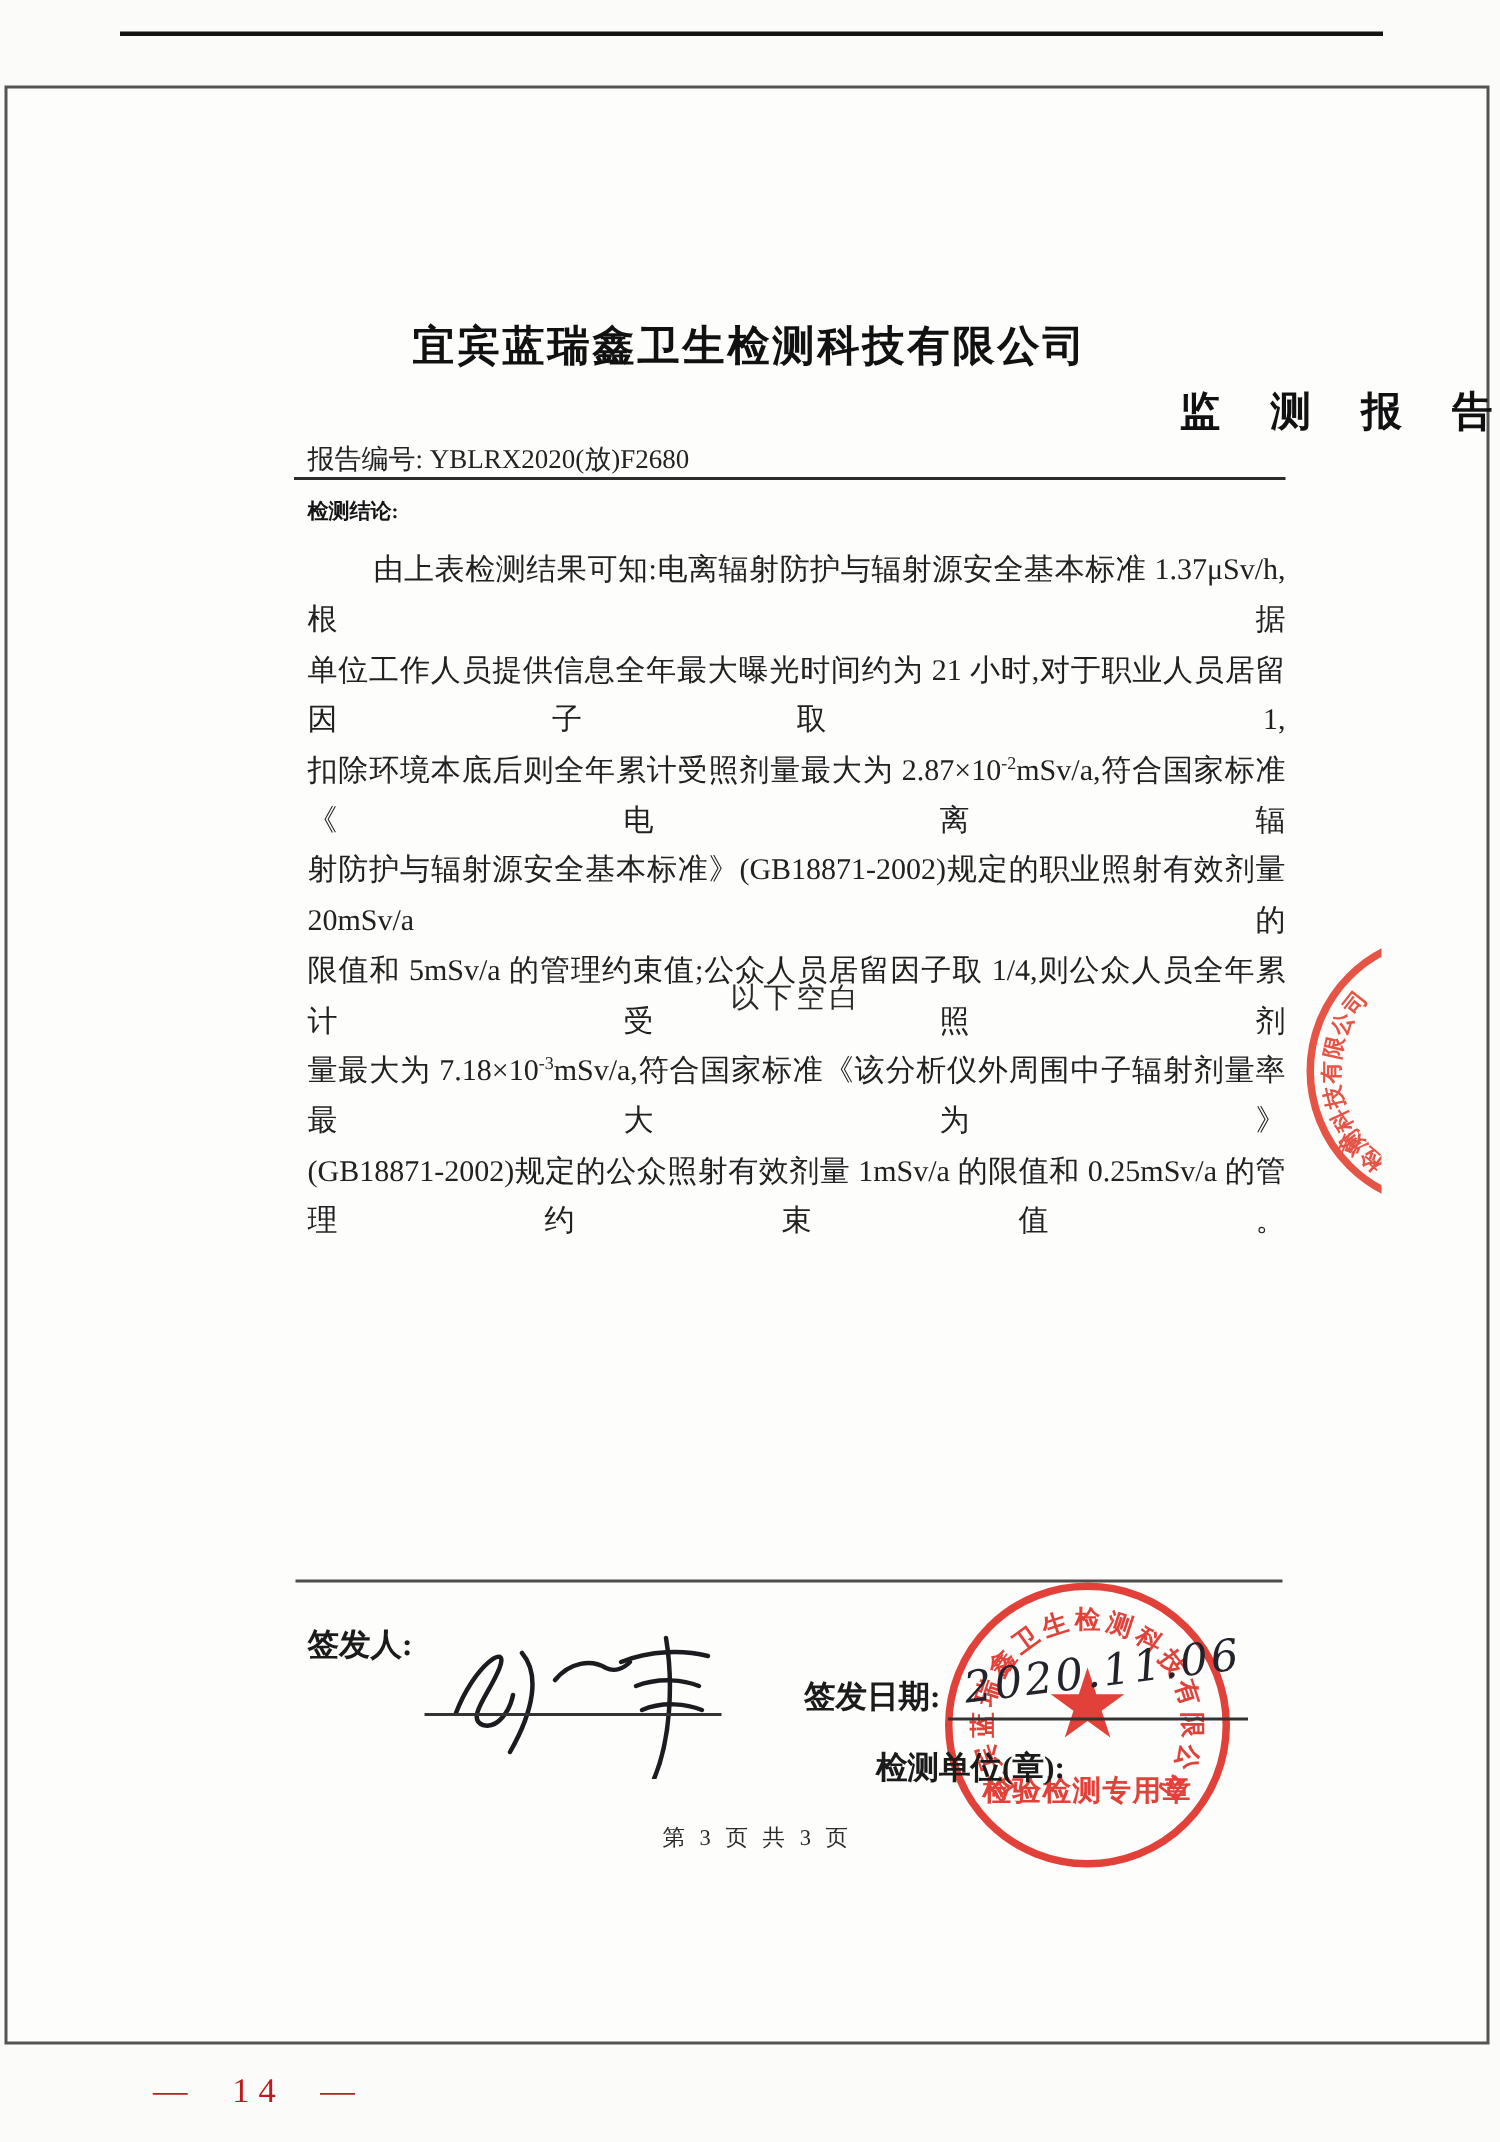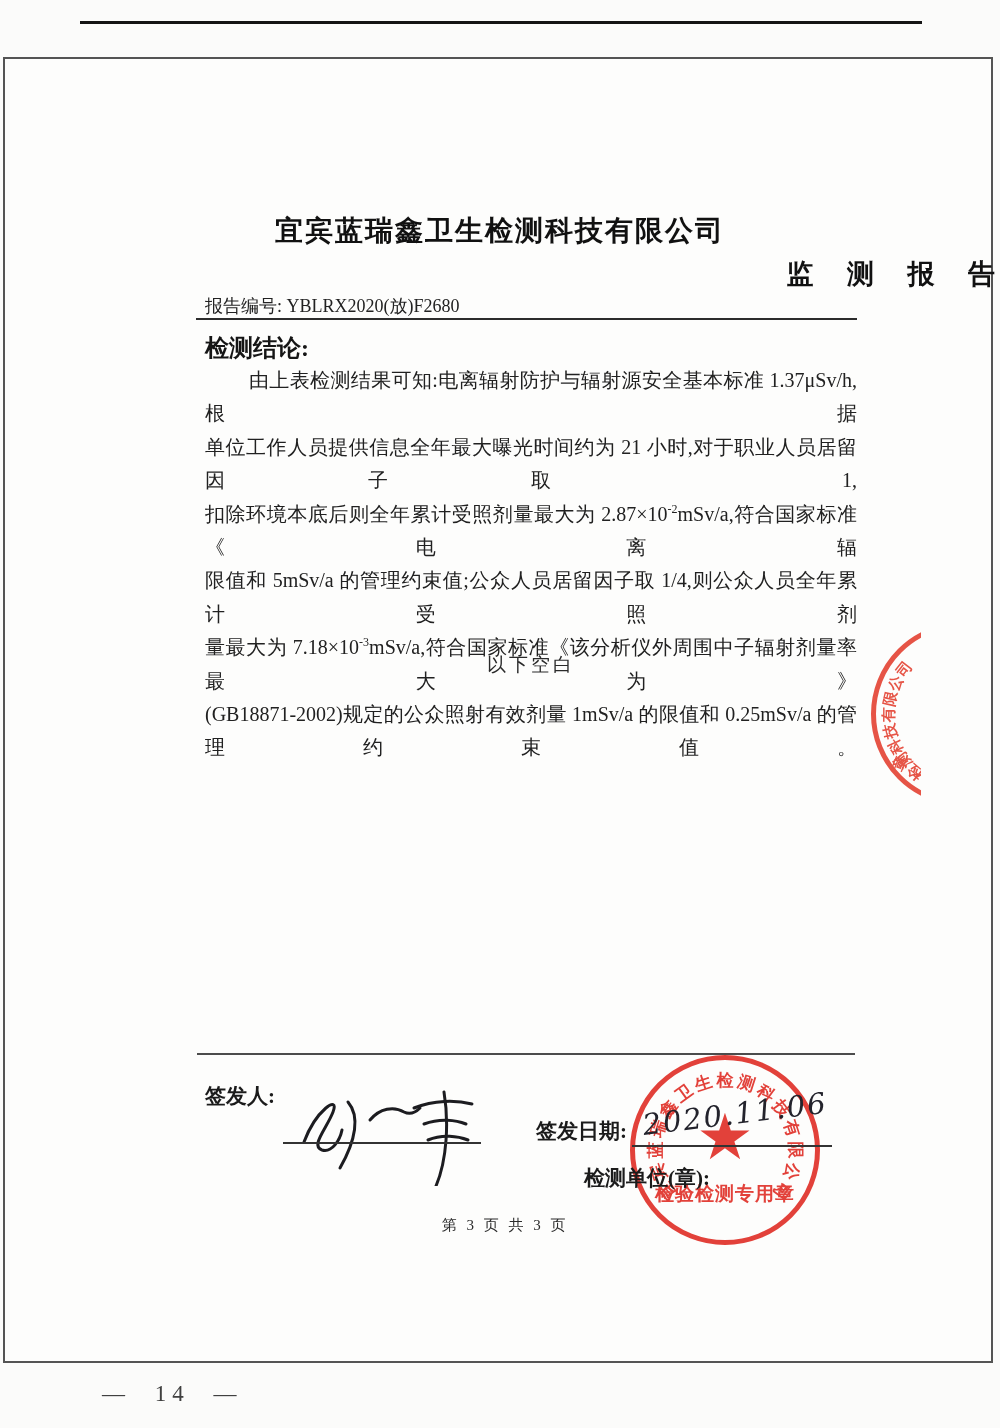--- a/index.html
+++ b/index.html
@@ -13,39 +13,39 @@
   #top-rule{left:80px;top:21px;width:842px;height:3px;background:#141414;}
   #sheet{left:3px;top:57px;width:986px;height:1302px;border:2px solid #545454;background:#fdfdfc;}
   #company-title{left:0;top:212px;width:1000px;text-align:center;
     font-family:"Liberation Sans","DejaVu Sans",sans-serif;font-weight:bold;font-size:28px;letter-spacing:2px;color:#111;}
   #doc-title{left:0;top:256px;width:1000px;text-align:right;
     font-family:"Liberation Sans","DejaVu Sans",sans-serif;font-weight:bold;font-size:27px;
     letter-spacing:5px;word-spacing:16px;color:#111;}
   #report-no{left:205px;top:294px;font-size:18px;color:#222;}
   .hr{background:#2c2c2c;}
   #hr-head{left:196px;top:318px;width:661px;height:2px;}
-  #conclusion-heading{left:205px;top:332px;font-size:24px;font-weight:bold;color:#151515;}
+  #conclusion-heading{left:205px;top:332px;font-size:14px;font-weight:bold;color:#151515;}
   #paragraph{left:205px;top:364px;width:652px;font-size:20px;line-height:33.4px;color:#212121;}
   .jline{text-align:justify;text-align-last:justify;}
   .indent{text-indent:44px;}
   #paragraph sup{font-size:12px;line-height:0;}
   #blank-note{left:205px;top:612px;width:652px;text-align:center;font-size:19px;letter-spacing:3px;color:#2a2a2a;margin-top:40px;}
   
   #hr-sign{left:197px;top:1053px;width:658px;height:2px;background:#4c4c4c;}
   .sign-label{font-size:21px;font-weight:bold;color:#1b1b1b;}
   #issuer-label{left:205px;top:1082px;}
   #date-label{left:536px;top:1117px;}
   #unit-label{left:584px;top:1164px;}
   #sig-line{left:283px;top:1142px;width:198px;height:2px;background:#333;}
   #date-line{left:632px;top:1145px;width:200px;height:2px;background:#333;}
   #signature{left:286px;top:1076px;width:200px;height:110px;}
   #date-hand{left:642px;top:1096px;width:200px;font-family:"DejaVu Serif",serif;font-style:italic;
     font-size:29px;letter-spacing:2px;color:#23232c;transform:rotate(-7deg);}
   #page-indicator{left:150px;top:1216px;width:710px;text-align:center;font-size:15px;letter-spacing:3px;color:#2b2b2b;}
-  #outer-page-number{left:102px;top:1381px;font-size:23px;letter-spacing:6px;word-spacing:12px;color:#404040;}
+  #outer-page-number{left:102px;top:1381px;font-size:23px;letter-spacing:6px;word-spacing:12px;color:#b91c1c;}
   
   #main-seal{left:628px;top:1053px;width:194px;height:194px;opacity:.88;}
   #main-seal .seal-ring{position:absolute;left:2px;top:2px;width:180px;height:180px;border:5px solid currentColor;border-radius:50%;}
   #main-seal .seal-star{position:absolute;left:0;top:52px;width:194px;text-align:center;font-size:64px;line-height:64px;
     font-family:"DejaVu Sans",sans-serif;}
   #main-seal .seal-sub{position:absolute;left:0;top:128px;width:194px;text-align:center;
     font-size:19px;font-weight:bold;letter-spacing:1px;}
   
   #side-seal{left:845px;top:628px;width:76px;height:178px;overflow:hidden;opacity:.82;}
   #side-seal .seal-ring2{position:absolute;left:26px;top:-6px;width:174px;height:174px;border:5px solid currentColor;border-radius:50%;}
@@ -64,20 +64,21 @@
   <span>报告编号:</span>
   <span>YBLRX2020(放)F2680</span>
 </div>
 <div id="hr-head" class="abs hr ni"></div>
 
 <div id="conclusion-heading" class="abs">检测结论:</div>
 <div id="paragraph" class="abs">
   <div class="jline indent">由上表检测结果可知:电离辐射防护与辐射源安全基本标准 1.37μSv/h,根据</div>
   <div class="jline">单位工作人员提供信息全年最大曝光时间约为 21 小时,对于职业人员居留因子取 1,</div>
   <div class="jline"><span>扣除环境本底后则全年累计受照剂量最大为 2.87×10</span><sup>-2</sup><span>mSv/a,符合国家标准《电离辐</span></div>
+  <div class="jline">射防护与辐射源安全基本标准》(GB18871-2002)规定的职业照射有效剂量 20mSv/a 的</div>
   <div class="jline">限值和 5mSv/a 的管理约束值;公众人员居留因子取 1/4,则公众人员全年累计受照剂</div>
   <div class="jline"><span>量最大为 7.18×10</span><sup>-3</sup><span>mSv/a,符合国家标准《该分析仪外周围中子辐射剂量率最大为》</span></div>
   <div class="jline">(GB18871-2002)规定的公众照射有效剂量 1mSv/a 的限值和 0.25mSv/a 的管理约束值。</div>
 </div>
 <div id="blank-note" class="abs">以下空白</div>
 
 <div id="side-seal" class="abs ni" style="color: rgb(225, 48, 31);">
   <div class="seal-ring2"></div>
   <div id="side-seal-arc">
       <span style="position: absolute; left: 118px; top: 87px; font-weight: bold; line-height: 1; font-size: 15px; transform: translate(-50%, -50%) rotate(-152.8deg) translateY(-74px);">生</span>

